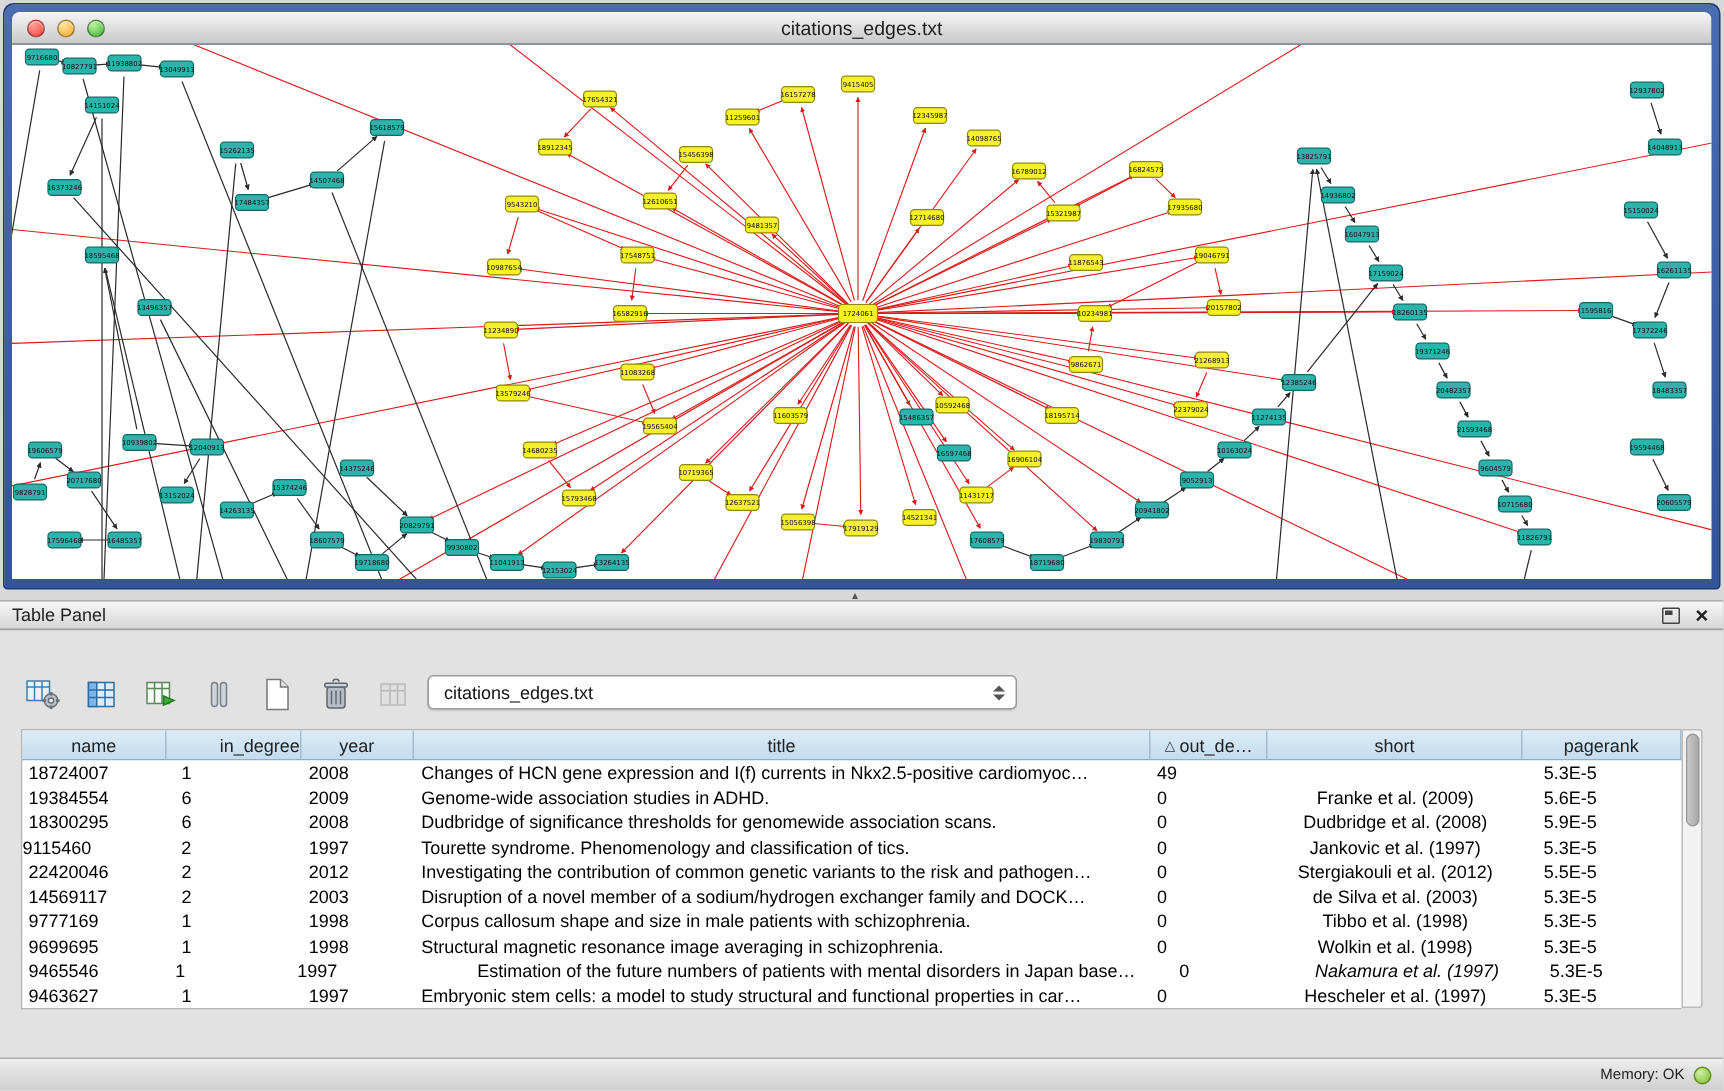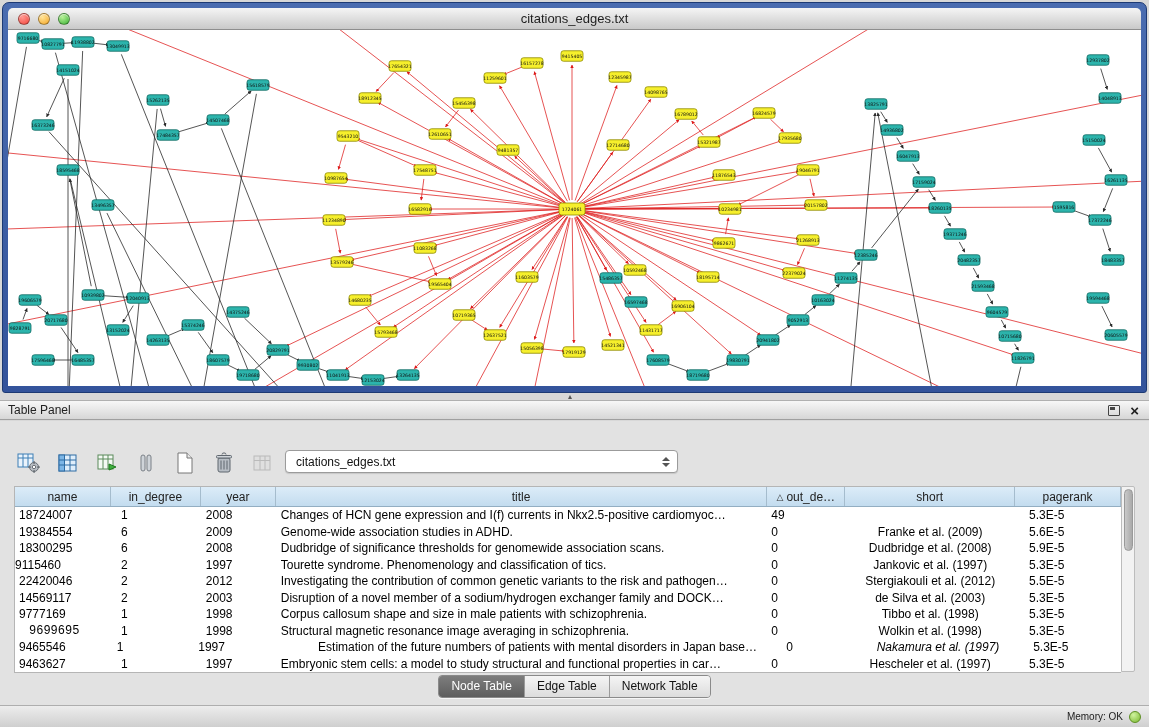--- a/index.html
+++ b/index.html
@@ -752,21 +752,21 @@
         <i class="up"></i>
         <i class="dn"></i>
       </span>
   </div>
 
   <div id="data-table">
     <div id="table-header">
         <div class="th" style="width: 96px;">
           <span>name</span>
         </div>
-        <div class="th" style="width: 90px;">
+        <div class="th" style="width: 90px; justify-content: flex-end;">
           <span>in_degree</span>
         </div>
         <div class="th" style="width: 75px;">
           <span>year</span>
         </div>
         <div class="th" style="width: 492px;">
           <span>title</span>
         </div>
         <div class="th" style="width: 78px;">
           <span class="sort-glyph">△</span>
@@ -837,21 +837,21 @@
         <div class="tr">
           <div class="td" style="width: 96px; padding-left: 4px;">9777169</div>
           <div class="td" style="width: 90px; padding-left: 10px;">1</div>
           <div class="td" style="width: 75px; padding-left: 5px;">1998</div>
           <div class="td" style="width: 492px; padding-left: 5px;">Corpus callosum shape and size in male patients with schizophrenia.</div>
           <div class="td" style="width: 78px; padding-left: 4px;">0</div>
           <div class="td center" style="width: 170px;">Tibbo et al. (1998)</div>
           <div class="td" style="width: 106px; padding-left: 14px;">5.3E-5</div>
         </div>
         <div class="tr">
-          <div class="td" style="width: 96px; padding-left: 14px; font-family: Liberation Mono, monospace;">9699695</div>
+          <div class="td" style="width: 96px; padding-left: 4px;">9699695</div>
           <div class="td" style="width: 90px; padding-left: 10px;">1</div>
           <div class="td" style="width: 75px; padding-left: 5px;">1998</div>
           <div class="td" style="width: 492px; padding-left: 5px;">Structural magnetic resonance image averaging in schizophrenia.</div>
           <div class="td" style="width: 78px; padding-left: 4px;">0</div>
           <div class="td center" style="width: 170px;">Wolkin et al. (1998)</div>
           <div class="td" style="width: 106px; padding-left: 14px;">5.3E-5</div>
         </div>
         <div class="tr">
           <div class="td" style="width: 96px; padding-left: 4px;">9465546</div>
           <div class="td" style="width: 90px; padding-left: 10px;">1</div>
@@ -869,27 +869,20 @@
           <div class="td" style="width: 78px; padding-left: 4px;">0</div>
           <div class="td center" style="width: 170px;">Hescheler et al. (1997)</div>
           <div class="td" style="width: 106px; padding-left: 14px;">5.3E-5</div>
         </div>
       </div>
   </div>
   <div id="table-scrollbar">
       <div id="scroll-thumb"></div>
     </div>
 
-  <div id="table-tabs">
-    <div class="tab-group" id="tab-group">
-        <div class="tab selected">Node Table</div>
-        <div class="tab">Edge Table</div>
-        <div class="tab">Network Table</div>
-      </div>
-  </div>
 </div>
 
 <div id="status-bar">
   <div id="memory-status">
     <span id="memory-label">Memory: OK</span>
     <span id="memory-dot"></span>
   </div>
 </div>
 
 </body></html>

